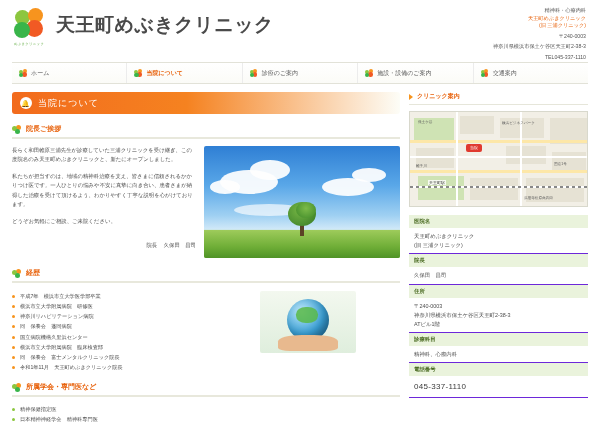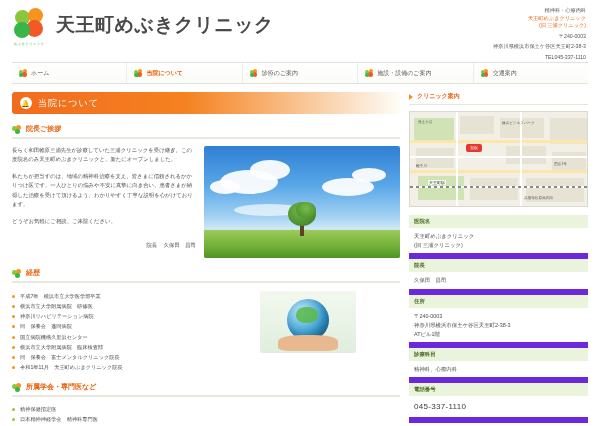--- a/index.html
+++ b/index.html
@@ -373,21 +373,21 @@
     text-align: left;
     padding: 3px 5px;
     border-bottom: 1px solid #ffffff;
   }
   table.info td {
     background: #ffffff;
     font-size: 5.4px;
     color: #4d4d4d;
     padding: 3px 5px;
     line-height: 1.7;
-    border-bottom: 6px solid #6d28d9;
+    border-bottom: 1px solid #6d28d9;
   }
   table.info td.phone {
     font-size: 8px;
     color: #3a3a3a;
     letter-spacing: .3px;
   }
 </style>
 </head>
 <body>
 

